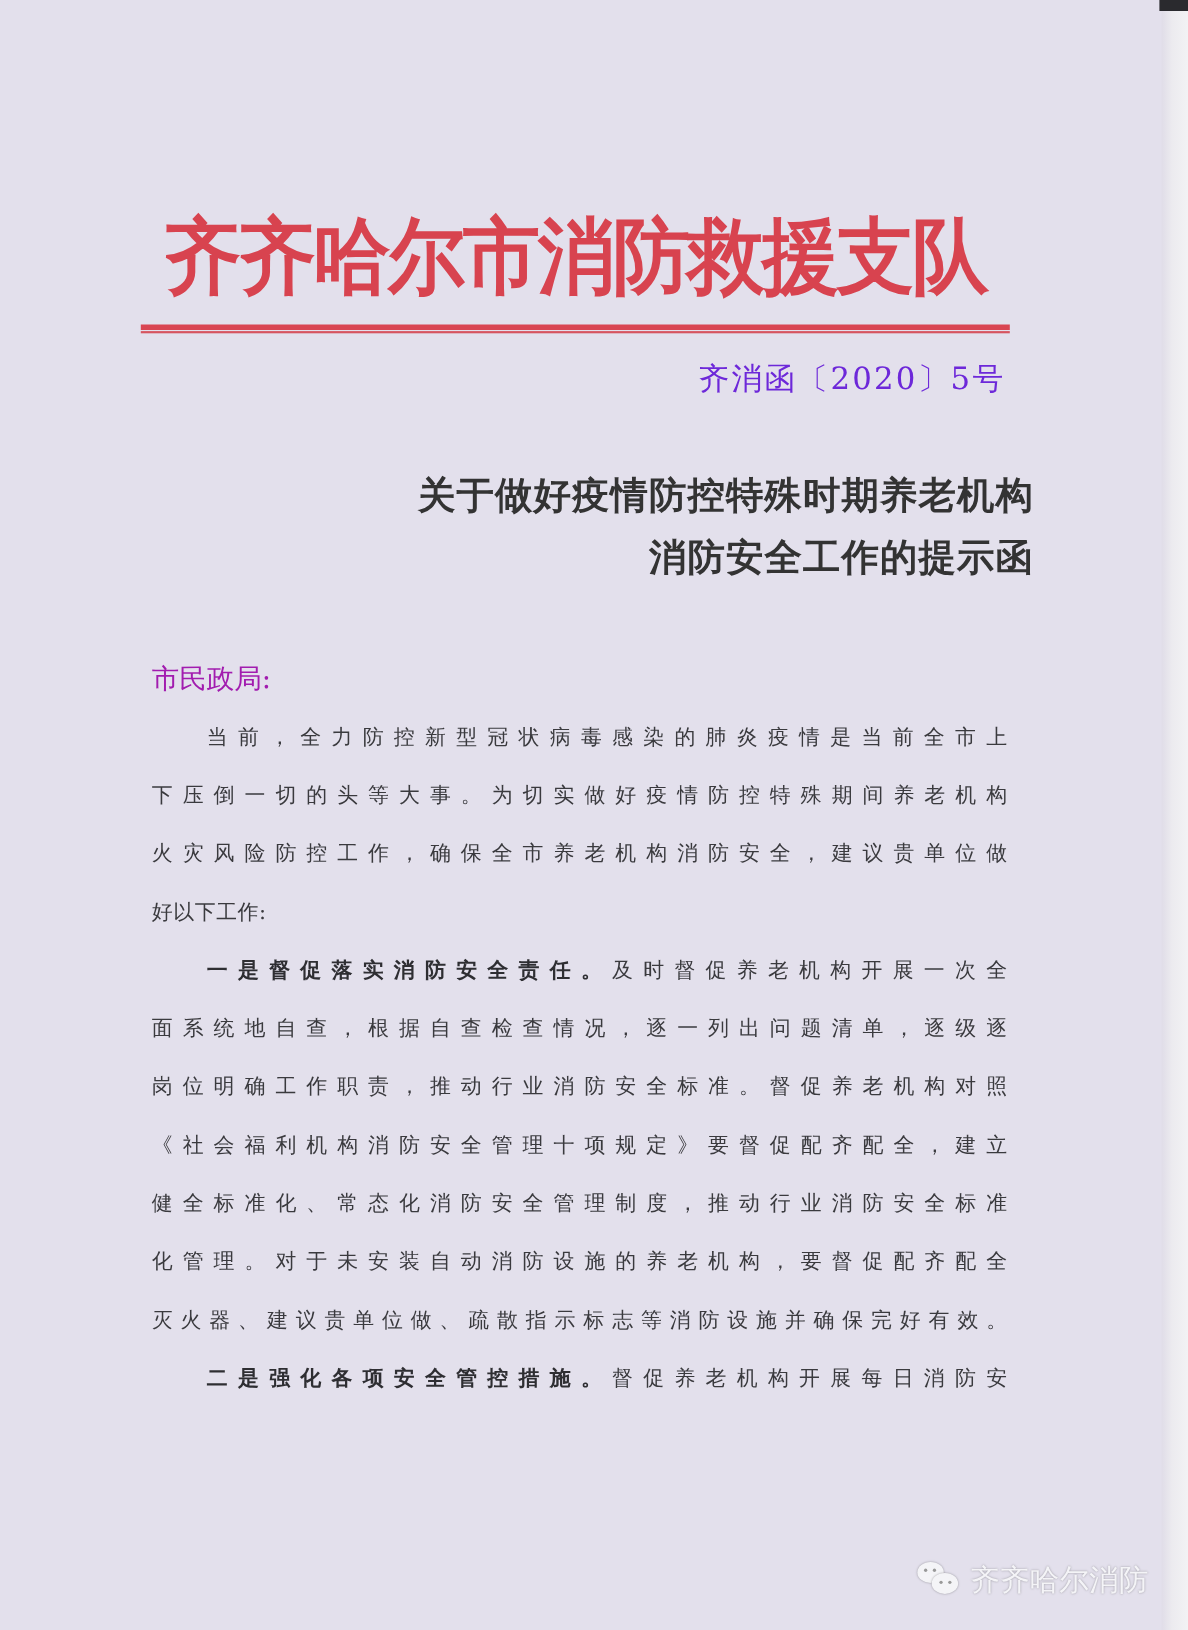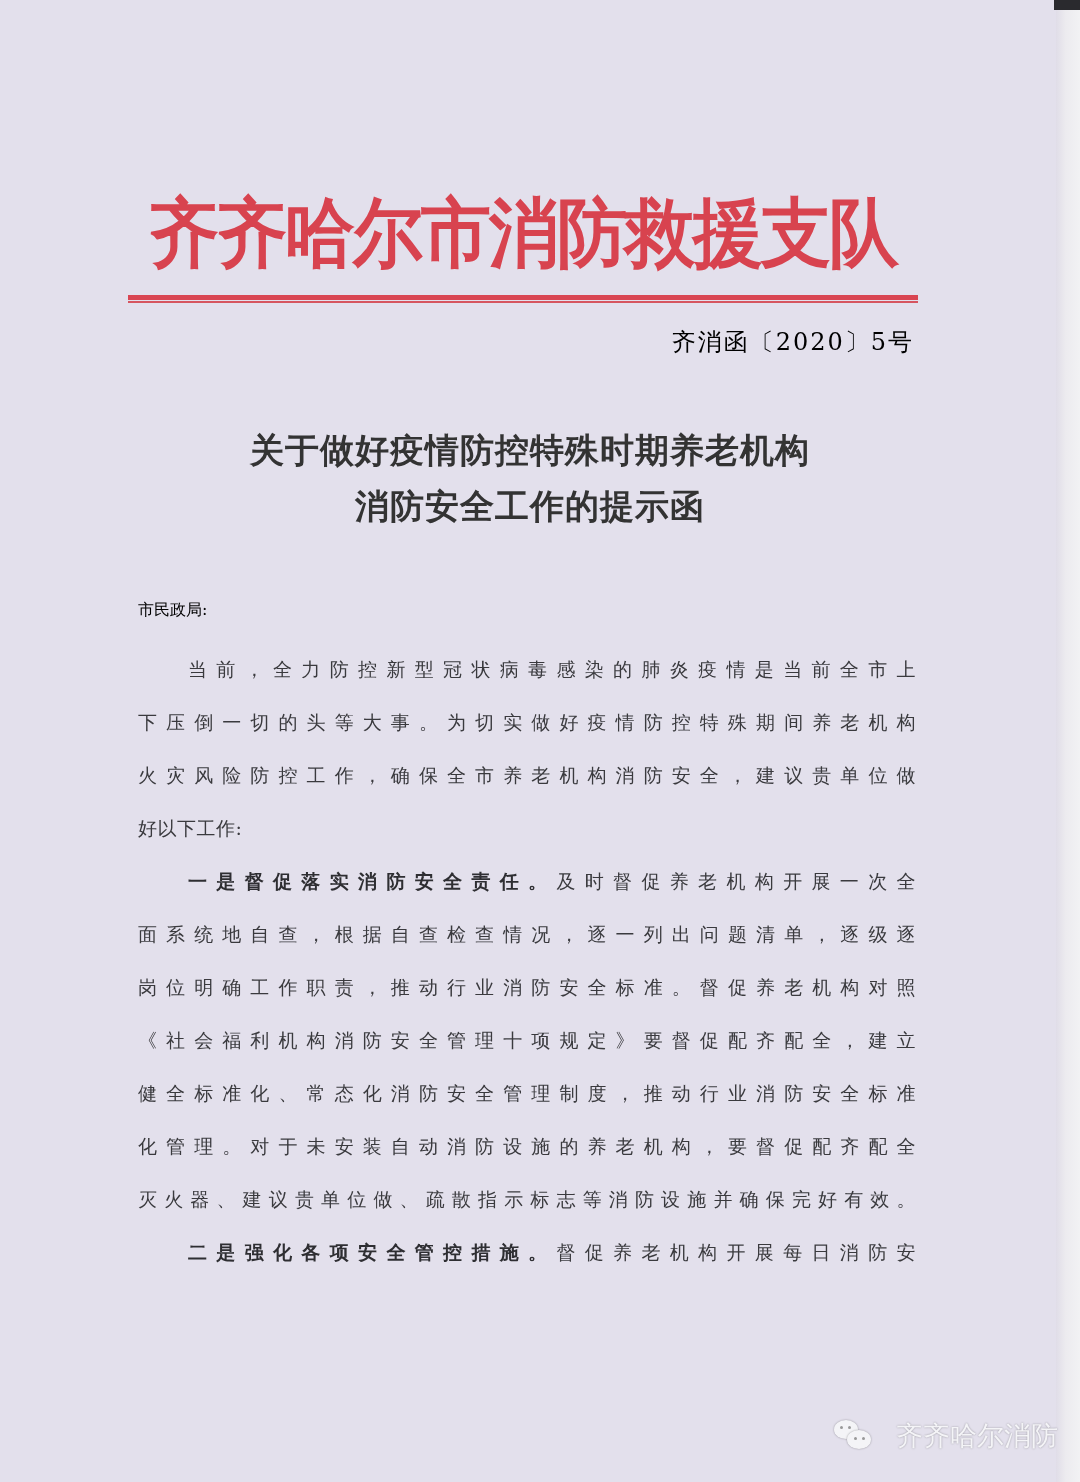--- a/index.html
+++ b/index.html
@@ -27,42 +27,42 @@
     .red-rule-thick {
       position:absolute; left:128px; top:295px; width:790px; height:5px;
       background:#d94552;
     }
     .red-rule-thin {
       position:absolute; left:128px; top:301px; width:790px; height:2px;
       background:#d65560;
     }
     .doc-number {
       position:absolute; right:166px; top:326px;
-      font-size:24px; letter-spacing:2px; color:#000000;text-align:right;
+      font-size:28px; letter-spacing:2px; color:#6d28d9;text-align:right;
     }
     .doc-title {
-      position:absolute; left:120px; width:820px; text-align:center;
+      position:absolute; left:120px; width:820px; text-align:right;
       font-size:34px; font-weight:bold; color:#333; letter-spacing:1px;
     }
     .doc-title.l1 { top:428px; }
     .doc-title.l2 { top:484px;font-family:Liberation Mono, monospace; }
     .salutation {
-      position:absolute; left:138px; top:600px; font-size:16px; color:#000000;
+      position:absolute; left:138px; top:600px; font-size:25px; color:#a21caf;
     }
     .para-line {
       position:absolute; left:138px; width:778px;
       font-size:19px; color:#3a3a3e; white-space:nowrap;
       text-align:justify; text-align-last:justify; letter-spacing:0.5px;
     }
     .para-line.indent { left:188px; width:728px; }
     .para-line.last { text-align-last:left; }
     .b { font-family:"DejaVu Sans","Liberation Sans",sans-serif; font-weight:bold; color:#2e2e32; }
     .watermark {
       position:absolute; left:834px; top:1418px;
-      display:flex; align-items:center; gap:22px;
+      display:flex; align-items:center; gap:8px;
       color:#f4f4f7; font-family:"DejaVu Sans","Liberation Sans",sans-serif;
       font-size:27px; text-shadow:0 0 2px rgba(0,0,0,0.35);
     }
     .wechat-icon { width:40px; height:32px; position:relative; }
     .wechat-icon .b1 { position:absolute; left:0; top:0; width:24px; height:19px; border-radius:50%; background:#f4f4f7; box-shadow:0 0 2px rgba(0,0,0,0.35); }
     .wechat-icon .b2 { position:absolute; left:13px; top:10px; width:24px; height:19px; border-radius:50%; background:#f4f4f7; box-shadow:0 0 2px rgba(0,0,0,0.35); }
     .wechat-icon .d { position:absolute; width:3px; height:3px; border-radius:50%; background:#999; }
   </style>
 </head>
 <body>

